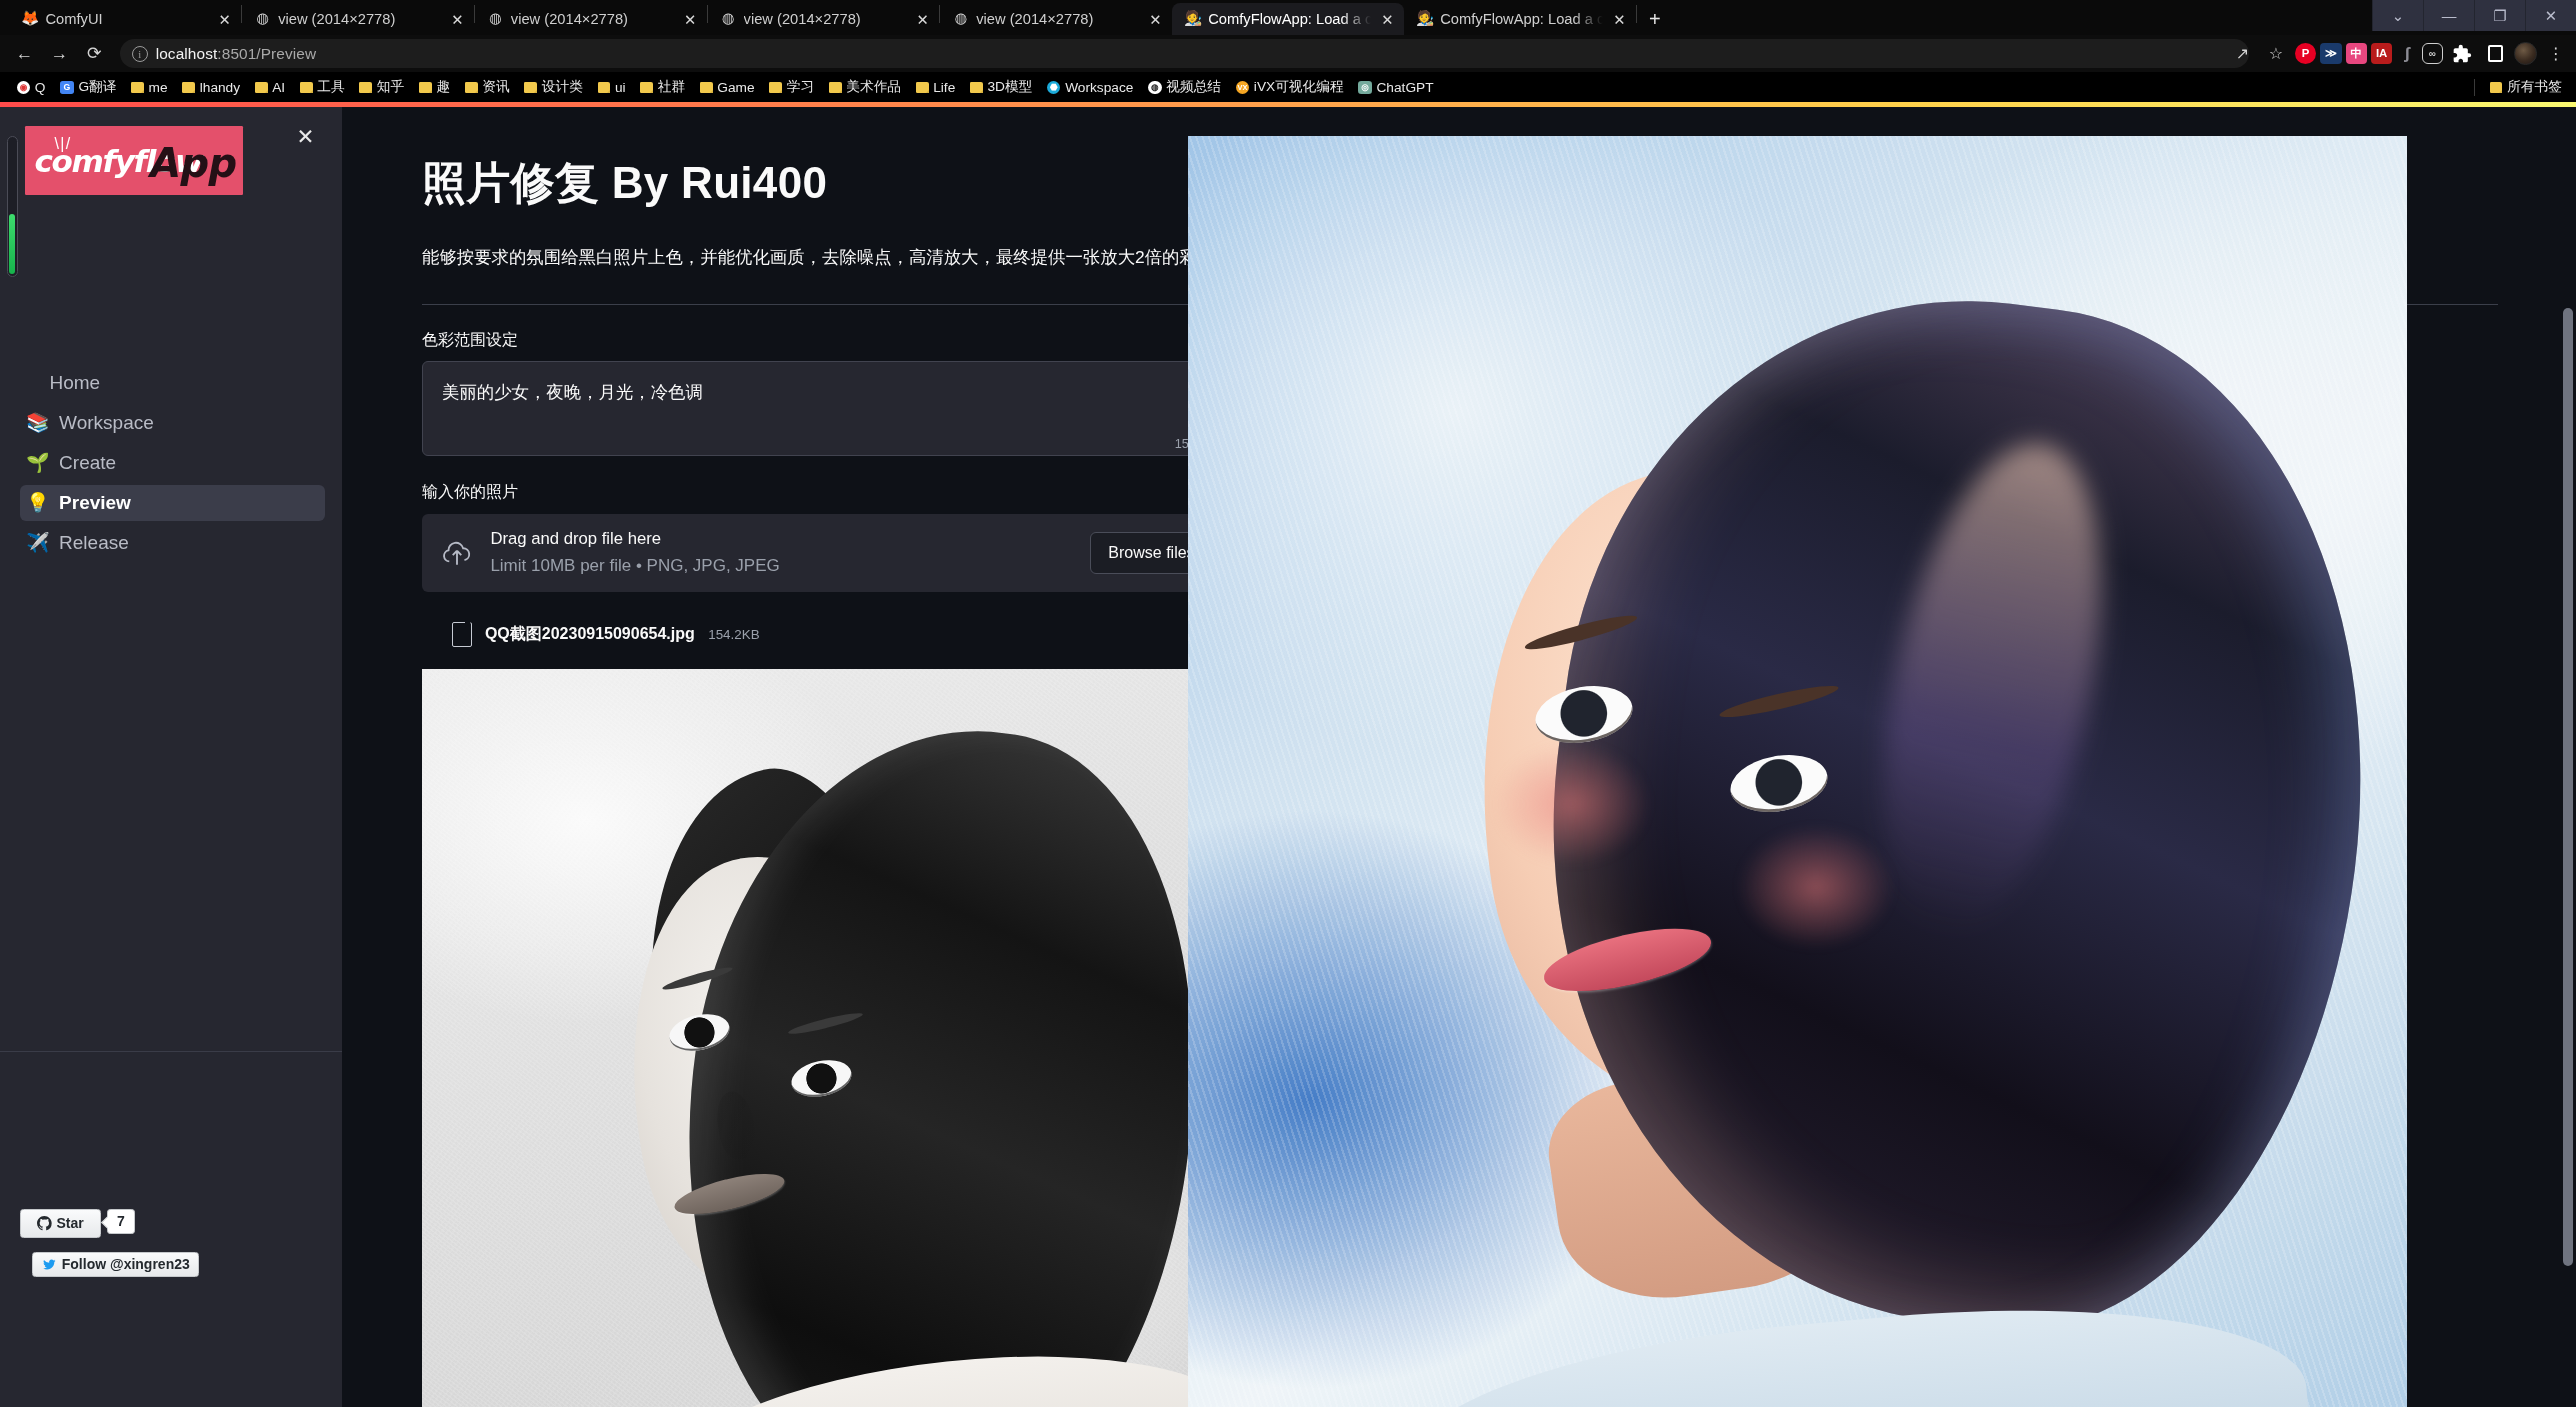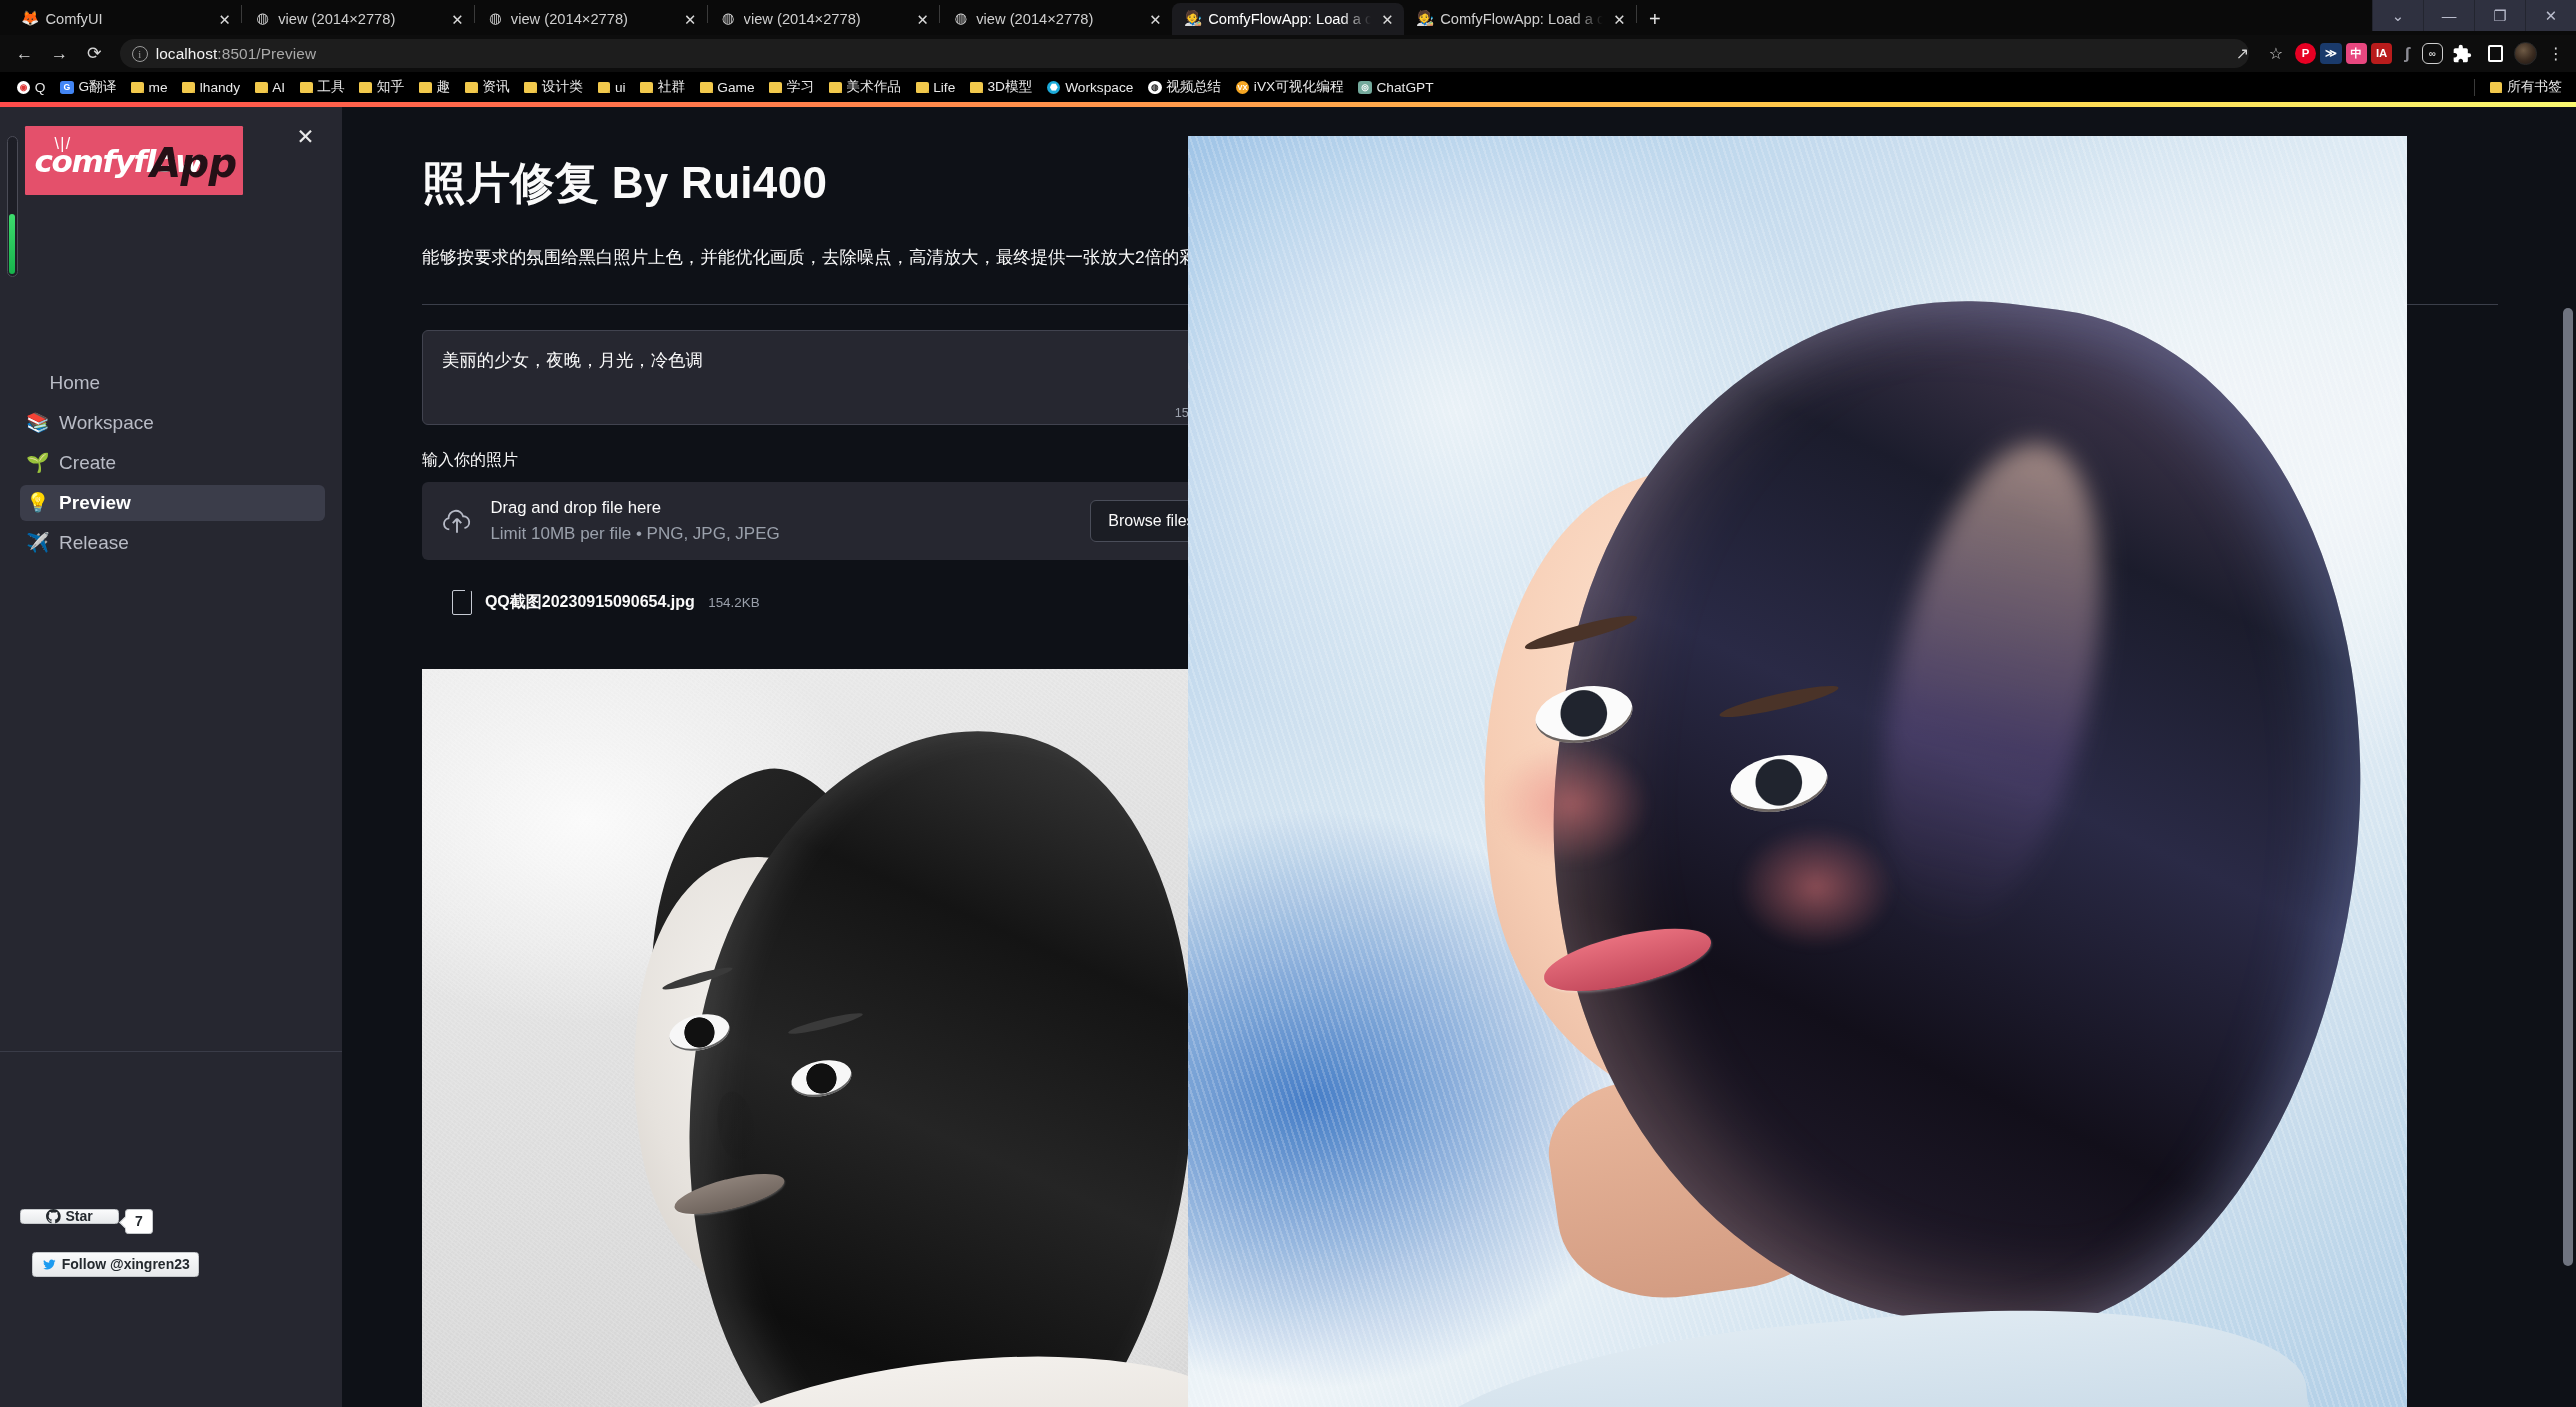--- a/index.html
+++ b/index.html
@@ -121,22 +121,22 @@
   .sb-item .ico { width:23px; height:23px; font-size:19px; line-height:23px; text-align:center; flex:0 0 auto;}
   .sb-item .lbl { font-size:19px; color:#b9bcc6; }
   .sb-item.home { padding-left:29.5px; }
   .sb-item.home .lbl { color:#b9bcc6; }
   .sb-item.active { background:#3b3d4a; }
   .sb-item.active .lbl { color:#fff; font-weight:bold; }
 
   .sb-divider { position:absolute; left:0; top:944px; width:342px; height:0.7px; background:#3a3c48; }
 
   .ghbadge { position:absolute; left:20px; top:1102px; display:flex; align-items:flex-start; }
-  .gh-star { height:15px; background: linear-gradient(180deg,#fafbfc,#e7e9eb); border:0.7px solid #c6c9cc;
-      border-radius:3.3px; display:flex; align-items:center; gap:4.7px; padding:0 25px;
+  .gh-star { height:29px; background: linear-gradient(180deg,#fafbfc,#e7e9eb); border:0.7px solid #c6c9cc;
+      border-radius:3.3px; display:flex; align-items:center; gap:4.7px; padding:0 16px;
       color:#24292e; font-size:14px; font-weight:bold; }
   .gh-count { position:relative; margin-left:6px; height:25.4px; background:#fff; border:0.7px solid #c6c9cc;
       border-radius:3.3px; display:flex; align-items:center; padding:0 9.4px; color:#24292e;
       font-size:14px; font-weight:bold; }
   .gh-count:before{content:"";position:absolute;left:-4.7px;top:8px;width:8px;height:8px;
       background:#fff;border-left:0.7px solid #c6c9cc;border-bottom:0.7px solid #c6c9cc;transform:rotate(45deg);}
   .twbadge { position:absolute; left:32px; top:1145px; height:25.4px;
       background: linear-gradient(180deg,#fafbfc,#e7e9eb); border:0.7px solid #c6c9cc;
       border-radius:3.3px; display:flex; align-items:center; gap:5.4px; padding:0 8.7px;
       color:#24292e; font-size:14px; font-weight:bold; }
@@ -518,20 +518,24 @@
       </div>
     </div>
 
     <div class="main">
       <div class="content">
         <h1 class="page-title">照片修复 By Rui400</h1>
         <div class="page-desc">能够按要求的氛围给黑白照片上色，并能优化画质，去除噪点，高清放大，最终提供一张放大2倍的彩色照片。（希望对你有帮助！）</div>
         <div class="hr"></div>
 
         <div class="field">
+          <div class="field-label-row">
+            <span class="field-label">色彩范围设定</span>
+            <span class="help-ic">?</span>
+          </div>
           <div class="textarea-box">
             <div class="val">美丽的少女，夜晚，月光，冷色调</div>
             <div class="char-count">15/300</div>
             <div class="resize-grip">⤡</div>
           </div>
         </div>
 
         <div class="field">
           <div class="field-label-row">
             <span class="field-label">输入你的照片</span>

